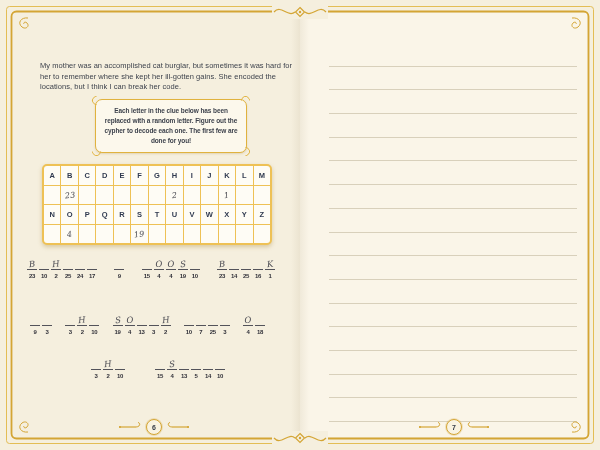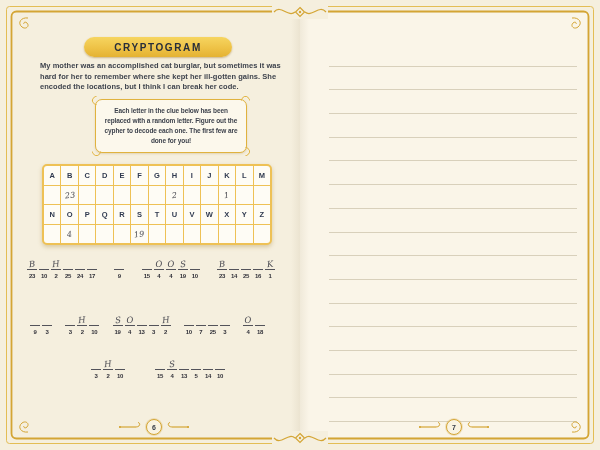--- a/index.html
+++ b/index.html
@@ -10,21 +10,21 @@
          background:linear-gradient(90deg,rgba(150,130,90,0) 0%,rgba(150,130,90,0.10) 50%,rgba(150,130,90,0) 100%);}
   
   .frame-svg{position:absolute;left:0;top:0;pointer-events:none;}
   
   .banner{position:absolute;left:84px;top:37px;width:148px;height:20px;border-radius:10px;
           background:linear-gradient(180deg,#f6d560 0%,#eec246 55%,#e4b232 100%);
           box-shadow:0 1px 2px rgba(150,110,30,.45);
           display:flex;align-items:center;justify-content:center;}
   .banner span{font-size:10px;font-weight:bold;letter-spacing:1.6px;color:#272e3a;}
   
-  .intro{position:absolute;left:40px;top:61px;width:258px;font-size:7.5px;font-weight:bold;
+  .intro{position:absolute;left:40px;top:61px;width:258px;font-size:7.5px;font-weight:normal;
          line-height:1.4;color:#3e434d;letter-spacing:0.05px;}
   
   .callout{position:absolute;left:95px;top:99px;width:152px;box-sizing:border-box;
            border:1.5px solid #e0b23e;border-radius:7px;background:#fcf8ec;
            padding:6px 7px;text-align:center;font-size:6.5px;font-weight:bold;
            line-height:1.55;color:#3e434d;letter-spacing:-0.1px;
            box-shadow:0 1px 2px rgba(170,130,50,.25);}
   .corner-tick{position:absolute;width:7px;height:7px;border:1.5px solid #e0b23e;border-radius:50%;
                border-right-color:transparent;border-bottom-color:transparent;}
   .ct-tl{left:-4px;top:-4px;transform:rotate(-45deg);}
@@ -84,23 +84,20 @@
       <div class="ruled-line"></div>
       <div class="ruled-line"></div>
       <div class="ruled-line"></div>
       <div class="ruled-line"></div>
       <div class="ruled-line"></div>
       <div class="ruled-line"></div>
       <div class="ruled-line"></div>
       <div class="ruled-line"></div>
     </div>
 
-  <div class="banner">
-    <span>CRYPTOGRAM</span>
-  </div>
 
   <div class="intro">My mother was an accomplished cat burglar, but sometimes it was hard for her to remember where she kept her ill-gotten gains. She encoded the locations, but I think I can break her code.</div>
 
   <div class="callout">
     <span class="corner-tick ct-tl"></span>
     <span class="corner-tick ct-tr"></span>
     <span class="corner-tick ct-bl"></span>
     <span class="corner-tick ct-br"></span>
     <span>Each letter in the clue below has been replaced with a random letter. Figure out the cypher to decode each one. The first few are done for you!</span>
   </div>

